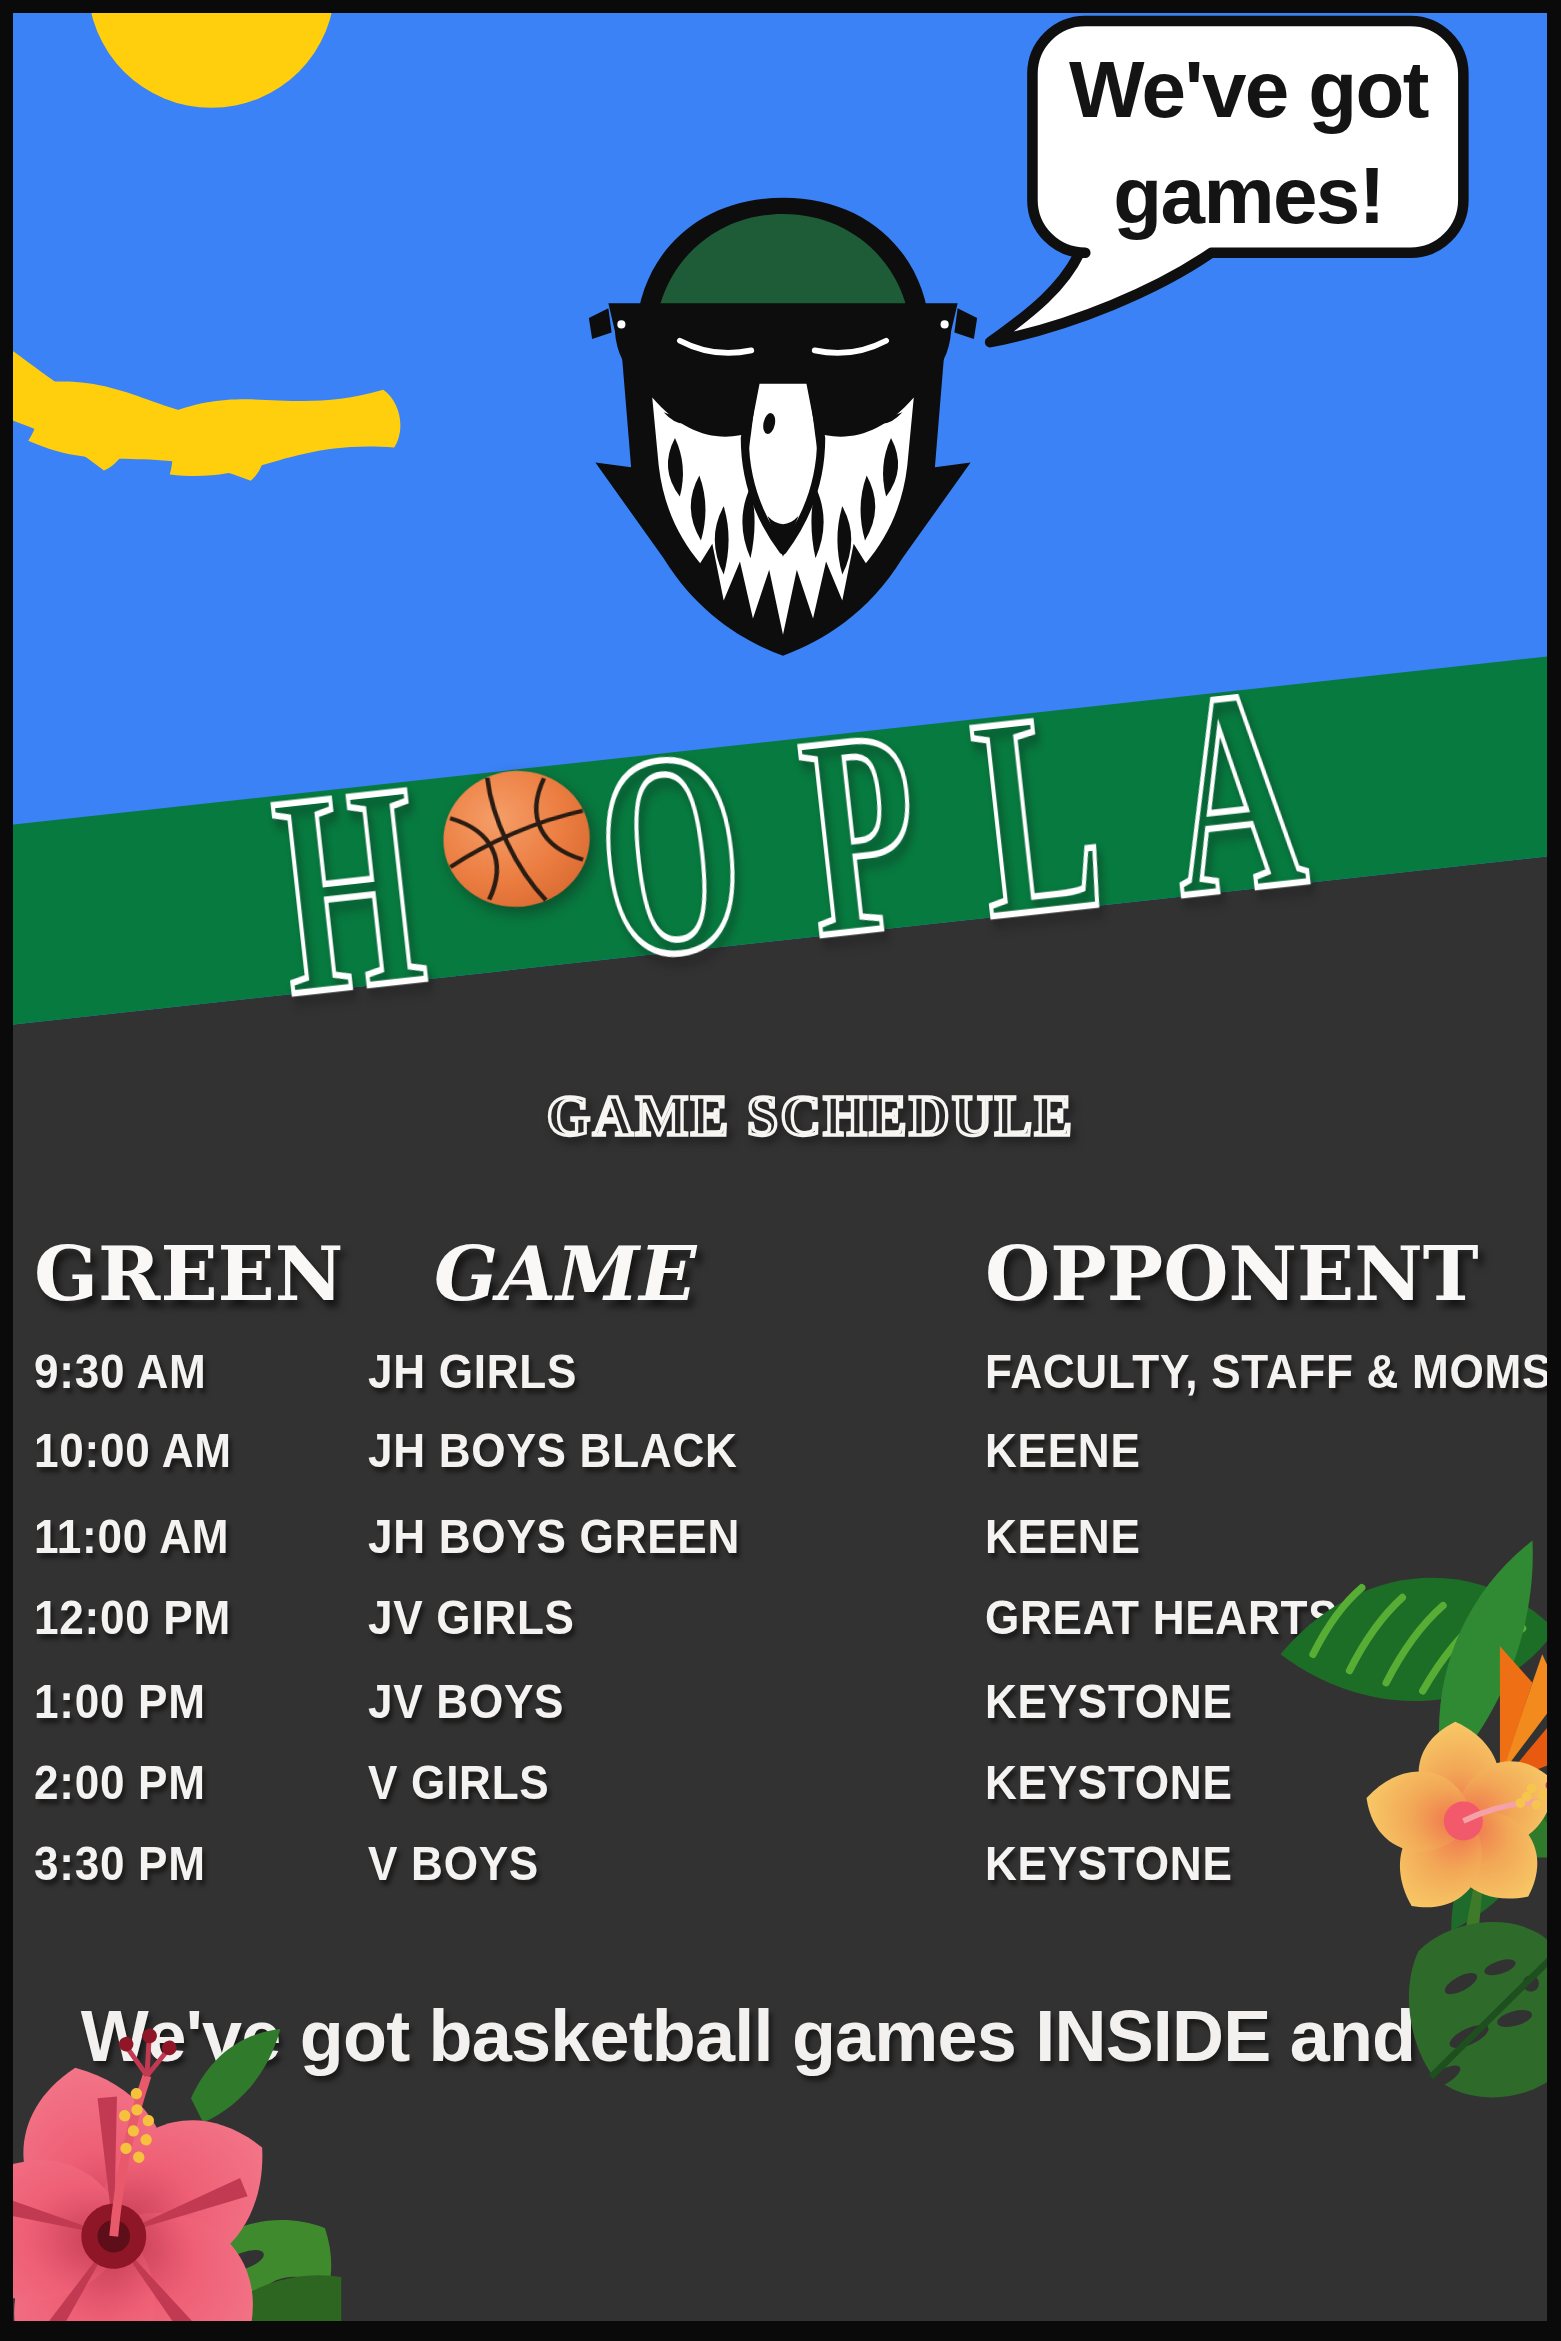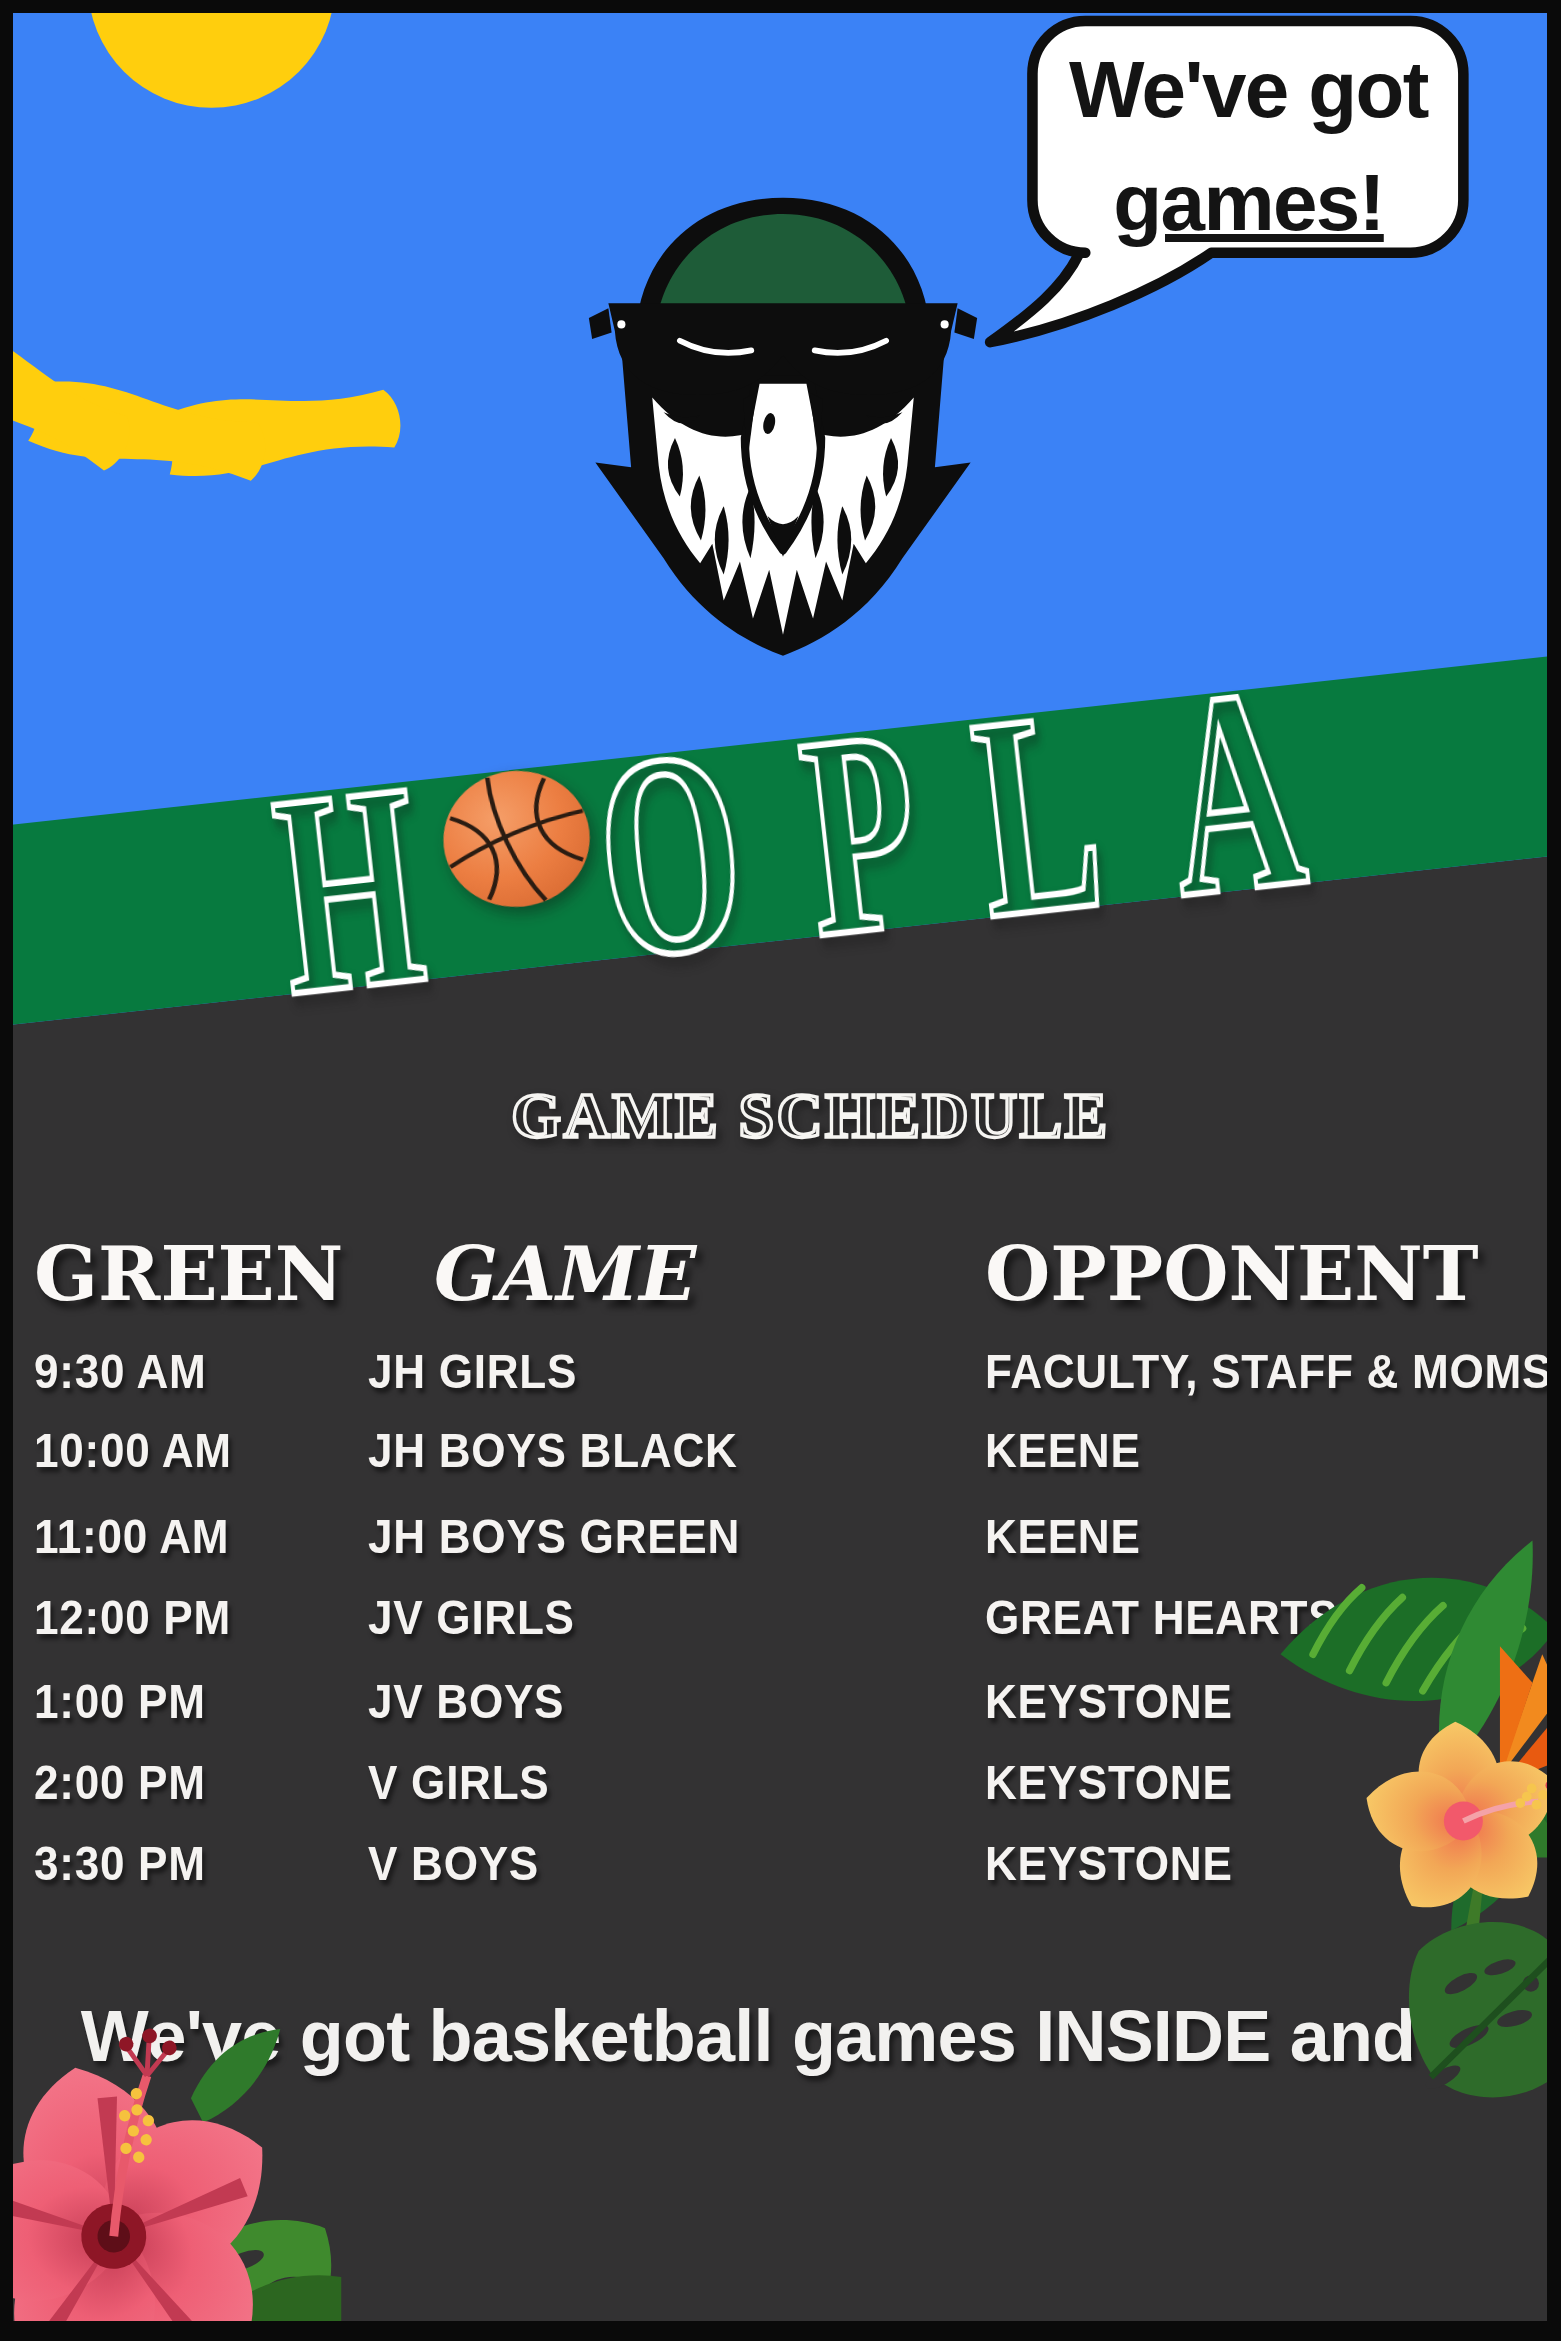--- a/index.html
+++ b/index.html
@@ -28,21 +28,21 @@
   
   .mascot{position:absolute; left:584px; top:194px; width:398px; height:472px; z-index:3;}
   
   .bubble{position:absolute; left:943px; top:6.5px; width:561px; height:350px; z-index:4;}
   .bubble-text{
     position:absolute; left:1033px; width:431px; z-index:5;
     font-weight:bold; font-size:80px; line-height:80px; letter-spacing:-1.6px;
     color:#141414; text-align:center;
   }
   .bubble-line1{top:50px;}
-  .bubble-line2{top:163px;text-decoration:underline;}
+  .bubble-line2{top:156px;}
   
   .hoopla-band{
     position:absolute; left:0; top:720px; width:1561px; height:244px;
     transform:rotate(-6.3deg); z-index:6;
   }
   .hoopla-letter{
     position:absolute; width:325px; top:0; height:244px;
     font-family:"Liberation Serif", serif; font-weight:bold;
     font-size:289px; line-height:244px; text-align:center;
     color:transparent; -webkit-text-stroke:6.5px #ffffff;
@@ -52,21 +52,21 @@
   .ball{
     position:absolute; left:443px; top:20.3px; width:151px; height:140px;
     filter:drop-shadow(4.1px 7.3px 7.3px rgba(15,15,15,0.4));
   }
   
   .heading-row{
     position:absolute; left:0; top:1073px; width:1561px; z-index:7;
     display:flex; justify-content:center; align-items:baseline;
     gap:52px; padding-left:60px; box-sizing:border-box;
     font-family:"Liberation Serif", serif; font-weight:bold;
-    font-size:64px; line-height:86px; letter-spacing:2.4px;
+    font-size:56px; line-height:86px; letter-spacing:2.4px;
     color:transparent; -webkit-text-stroke:3.3px #f6f5f2;
     filter:drop-shadow(4.1px 5.7px 4.1px rgba(10,10,10,0.55));
     white-space:nowrap;
   }
   
   .sched{position:absolute; z-index:7; white-space:nowrap;}
   .col-time{position:absolute; left:34px;}
   .col-game{position:absolute; left:368px;}
   .col-opp{position:absolute; left:985px;}
   .hdr{

